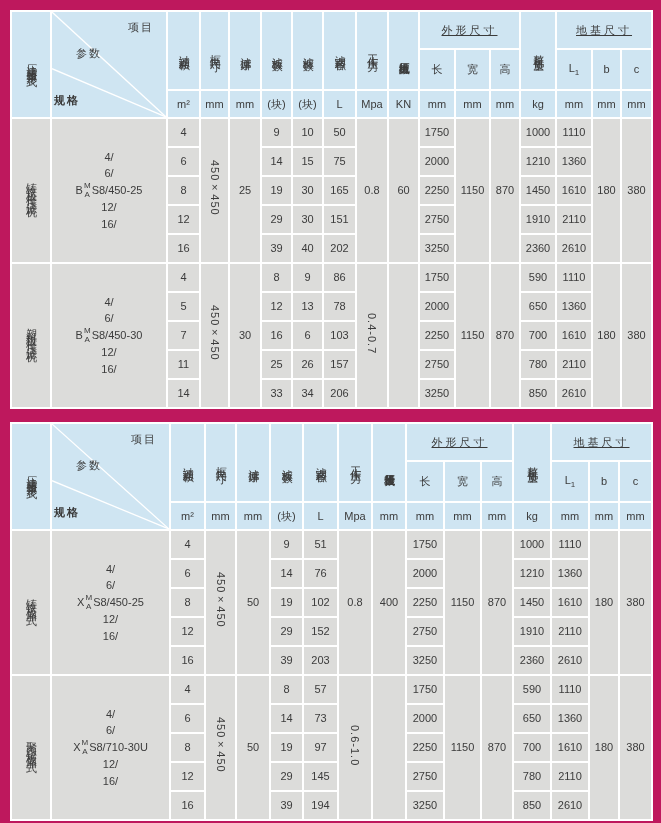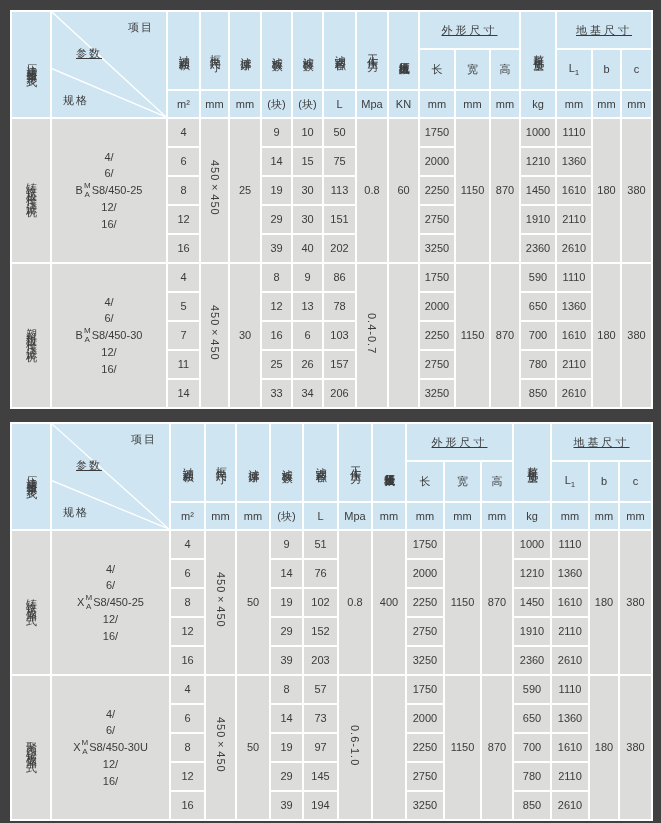--- a/index.html
+++ b/index.html
@@ -1,17 +1,17 @@
 <!DOCTYPE html>
 <html><head>
 <meta charset="utf-8">
 <style>
   html,body{margin:0;padding:0;background:#ffffff;}
   body{width:661px;height:823px;font-family:"Liberation Sans","DejaVu Sans",sans-serif;color:#3b3b3b;}
-  .page{width:661px;height:823px;background:#404040;overflow:hidden;}
+  .page{width:661px;height:823px;background:#be185d;overflow:hidden;}
   table.spec{border-collapse:collapse;table-layout:fixed;width:641px;margin:0 0 0 10px;}
   table.spec.first{margin-top:10px;}
   table.spec.second{margin-top:13px;}
   th,td{border:2px solid #ffffff;padding:0;text-align:center;vertical-align:middle;
         font-weight:normal;font-size:11px;overflow:hidden;}
   thead th{background:#cfe5f2;}
   tbody td{background:#dcdcda;}
   tr.h1{height:38px;}
   tr.h2{height:41px;}
   tr.h3{height:28px;}
@@ -23,22 +23,22 @@
   .corner-v{letter-spacing:2px;}
   .form-v{writing-mode:vertical-rl;text-orientation:upright;display:inline-block;
       line-height:1;letter-spacing:4px;font-size:11px;}
   
   .vnum{writing-mode:vertical-rl;display:inline-block;letter-spacing:1px;font-size:11px;}
   .ghead{letter-spacing:3px;text-decoration:underline;}
   
   th.diag{position:relative;}
   th.diag svg{position:absolute;left:0;top:0;width:100%;height:100%;}
   th.diag .dg-top{position:absolute;top:7px;right:12px;letter-spacing:2px;}
-  th.diag .dg-mid{position:absolute;top:33px;left:24px;letter-spacing:2px;text-decoration:underline;}
-  th.diag .dg-bot{position:absolute;bottom:9px;left:11px;letter-spacing:2px;}
+  th.diag .dg-mid{position:absolute;top:33px;left:24px;letter-spacing:2px;}
+  th.diag .dg-bot{position:absolute;bottom:9px;left:2px;letter-spacing:2px;font-weight:bold;}
   
   .spec-cell{font-size:11px;}
   .spec{line-height:1.5;}
   .model-line{white-space:nowrap;}
   .stack{display:inline-flex;flex-direction:column;vertical-align:middle;
          font-size:8px;line-height:1.1;margin:0 1px;}
   sub{font-size:8px;}
 </style>
 </head>
 <body>
@@ -152,21 +152,21 @@
           <td>15</td>
           <td>75</td>
           <td>2000</td>
           <td>1210</td>
           <td>1360</td>
         </tr>
         <tr>
           <td>8</td>
           <td>19</td>
           <td>30</td>
-          <td>113</td>
+          <td>165</td>
           <td>2250</td>
           <td>1450</td>
           <td>1610</td>
         </tr>
         <tr>
           <td>12</td>
           <td>29</td>
           <td>30</td>
           <td>151</td>
           <td>2750</td>
@@ -382,21 +382,21 @@
         </tr>
         <tr>
           <td rowspan="5"><div class="form-v">聚丙烯板厢式</div></td>
           <td rowspan="5" class="spec-cell">
             <div class="spec">
               <div>4/</div>
               <div>6/</div>
               <div class="model-line"><span>X</span><span class="stack">
                   <span>M</span>
                   <span>A</span>
-                </span><span>S8/450-30U</span></div>
+                </span><span>S8/710-30U</span></div>
               <div>12/</div>
               <div>16/</div>
             </div>
           </td>
           <td>4</td>
           <td rowspan="5"><div class="vnum">450×450</div></td>
           <td rowspan="5">50</td>
           <td>8</td>
           <td>57</td>
           <td rowspan="5"><div class="vnum">0.6-1.0</div></td>

